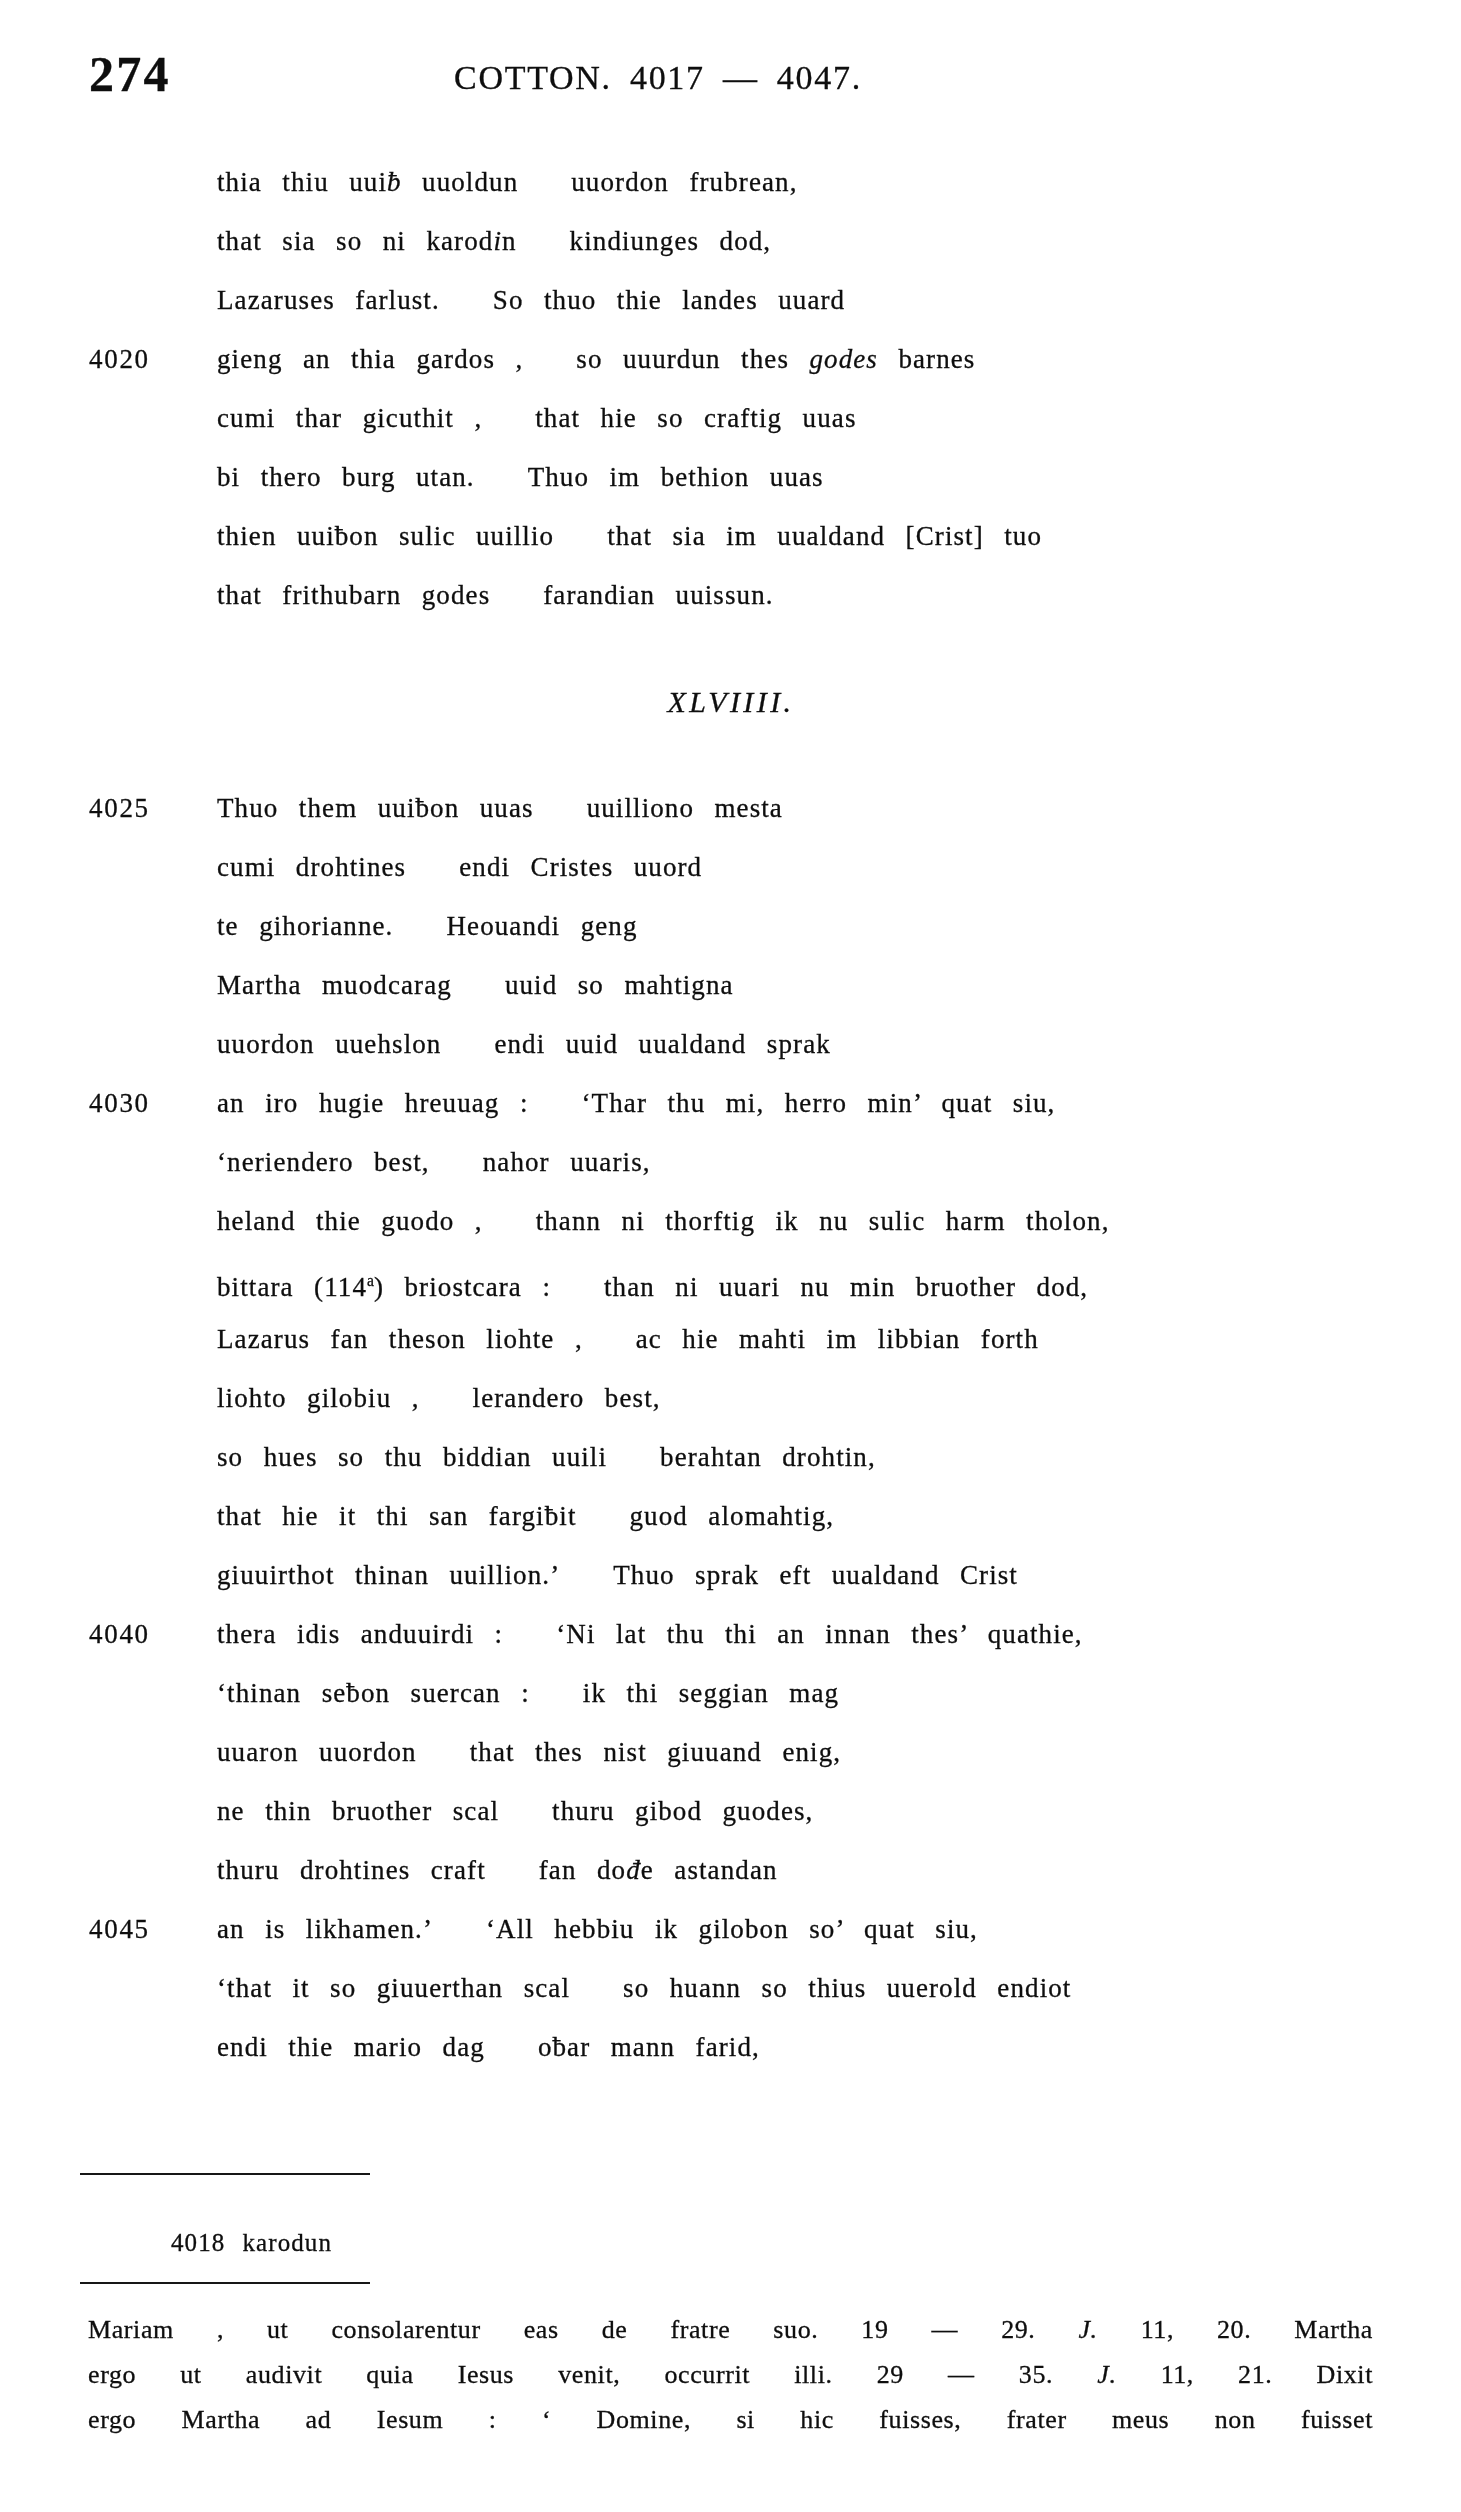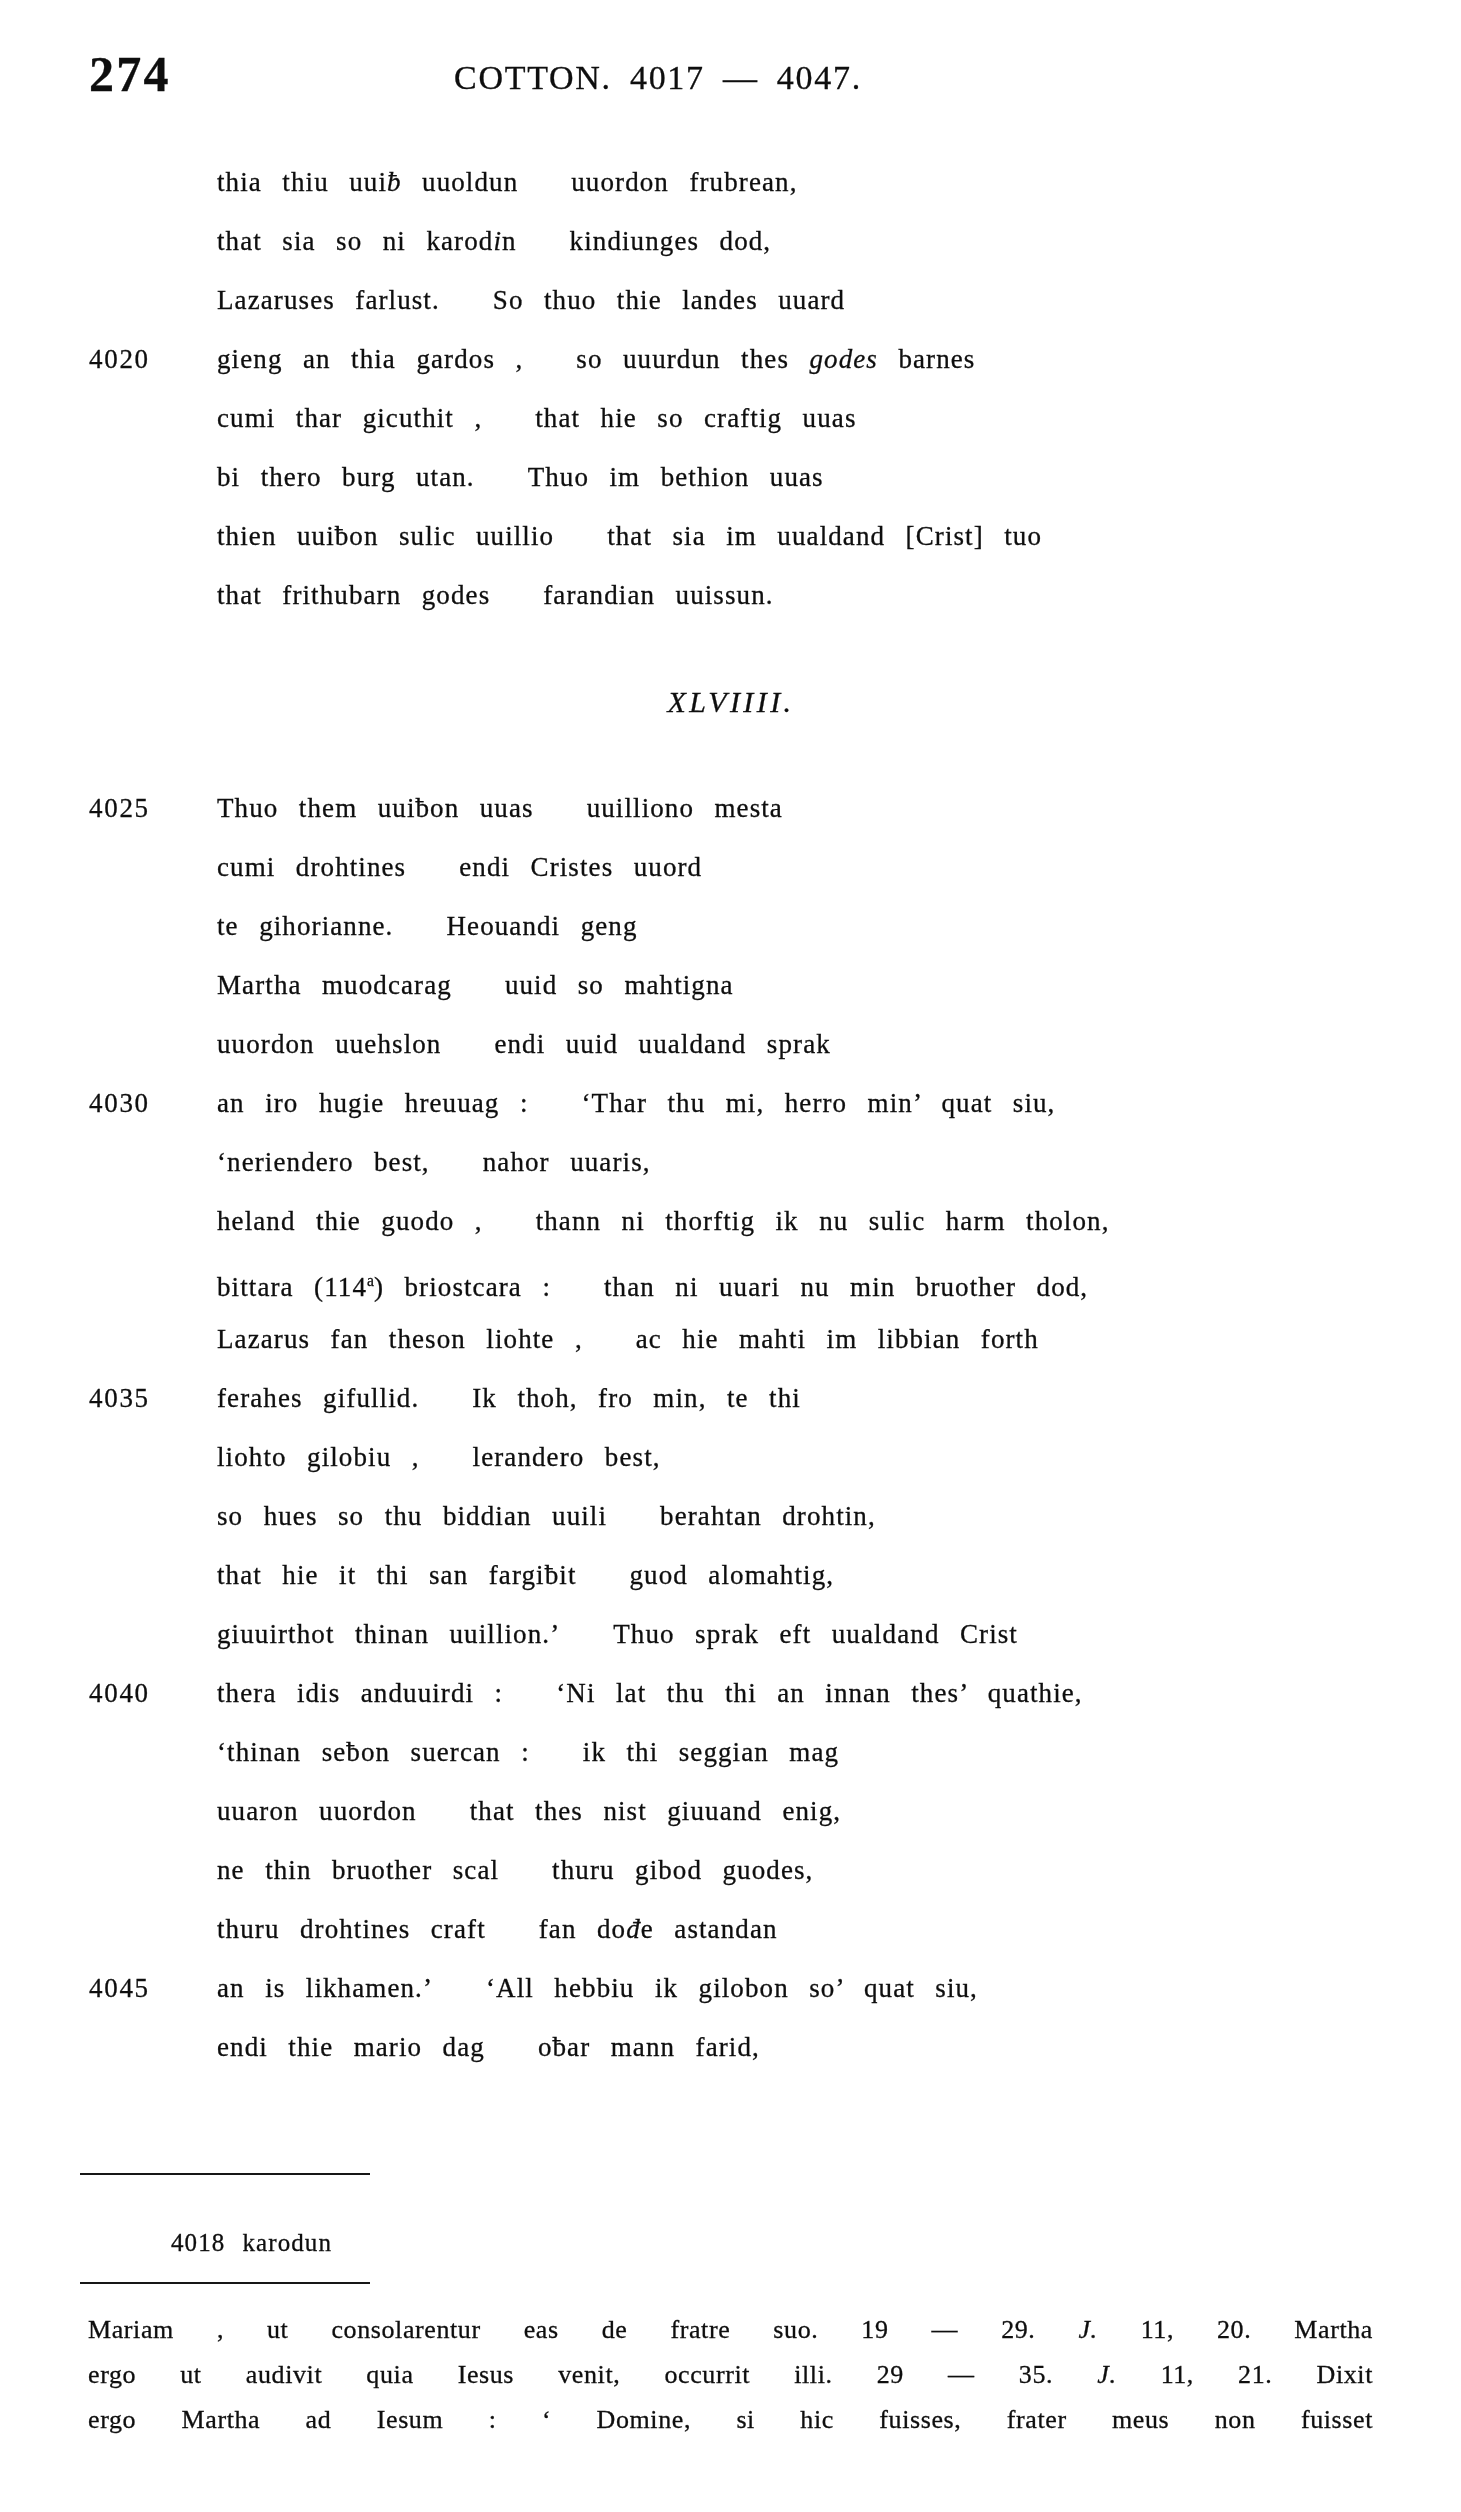--- a/index.html
+++ b/index.html
@@ -213,26 +213,20 @@
     </span>
   </div>
 
   <div class="vline">
     <span class="lnum"></span>
     <span class="vtext">
       <span class="averse">Lazarus fan theson liohte ,</span><span class="caesura"></span><span class="bverse">ac hie mahti im libbian forth</span>
     </span>
   </div>
 
-  <div class="vline">
-    <span class="lnum">4035</span>
-    <span class="vtext">
-      <span class="averse">ferahes gifullid.</span><span class="caesura"></span><span class="bverse">Ik thoh, fro min, te thi</span>
-    </span>
-  </div>
 
   <div class="vline">
     <span class="lnum"></span>
     <span class="vtext">
       <span class="averse">liohto gilobiu ,</span><span class="caesura"></span><span class="bverse">lerandero best,</span>
     </span>
   </div>
 
   <div class="vline">
     <span class="lnum"></span>
@@ -290,20 +284,26 @@
     </span>
   </div>
 
   <div class="vline">
     <span class="lnum">4045</span>
     <span class="vtext">
       <span class="averse">an is likhamen.’</span><span class="caesura"></span><span class="bverse">‘All hebbiu ik gilobon so’ quat siu,</span>
     </span>
   </div>
 
+  <div class="vline">
+    <span class="lnum"></span>
+    <span class="vtext">
+      <span class="averse">‘that it so giuuerthan scal</span><span class="caesura"></span><span class="bverse">so huann so thius uuerold endiot</span>
+    </span>
+  </div>
 
   <div class="vline">
     <span class="lnum"></span>
     <span class="vtext">
       <span class="averse">endi thie mario dag</span><span class="caesura"></span><span class="bverse">oƀar mann farid,</span>
     </span>
   </div>
 </div>
 
   <div class="rule rule1"></div>

